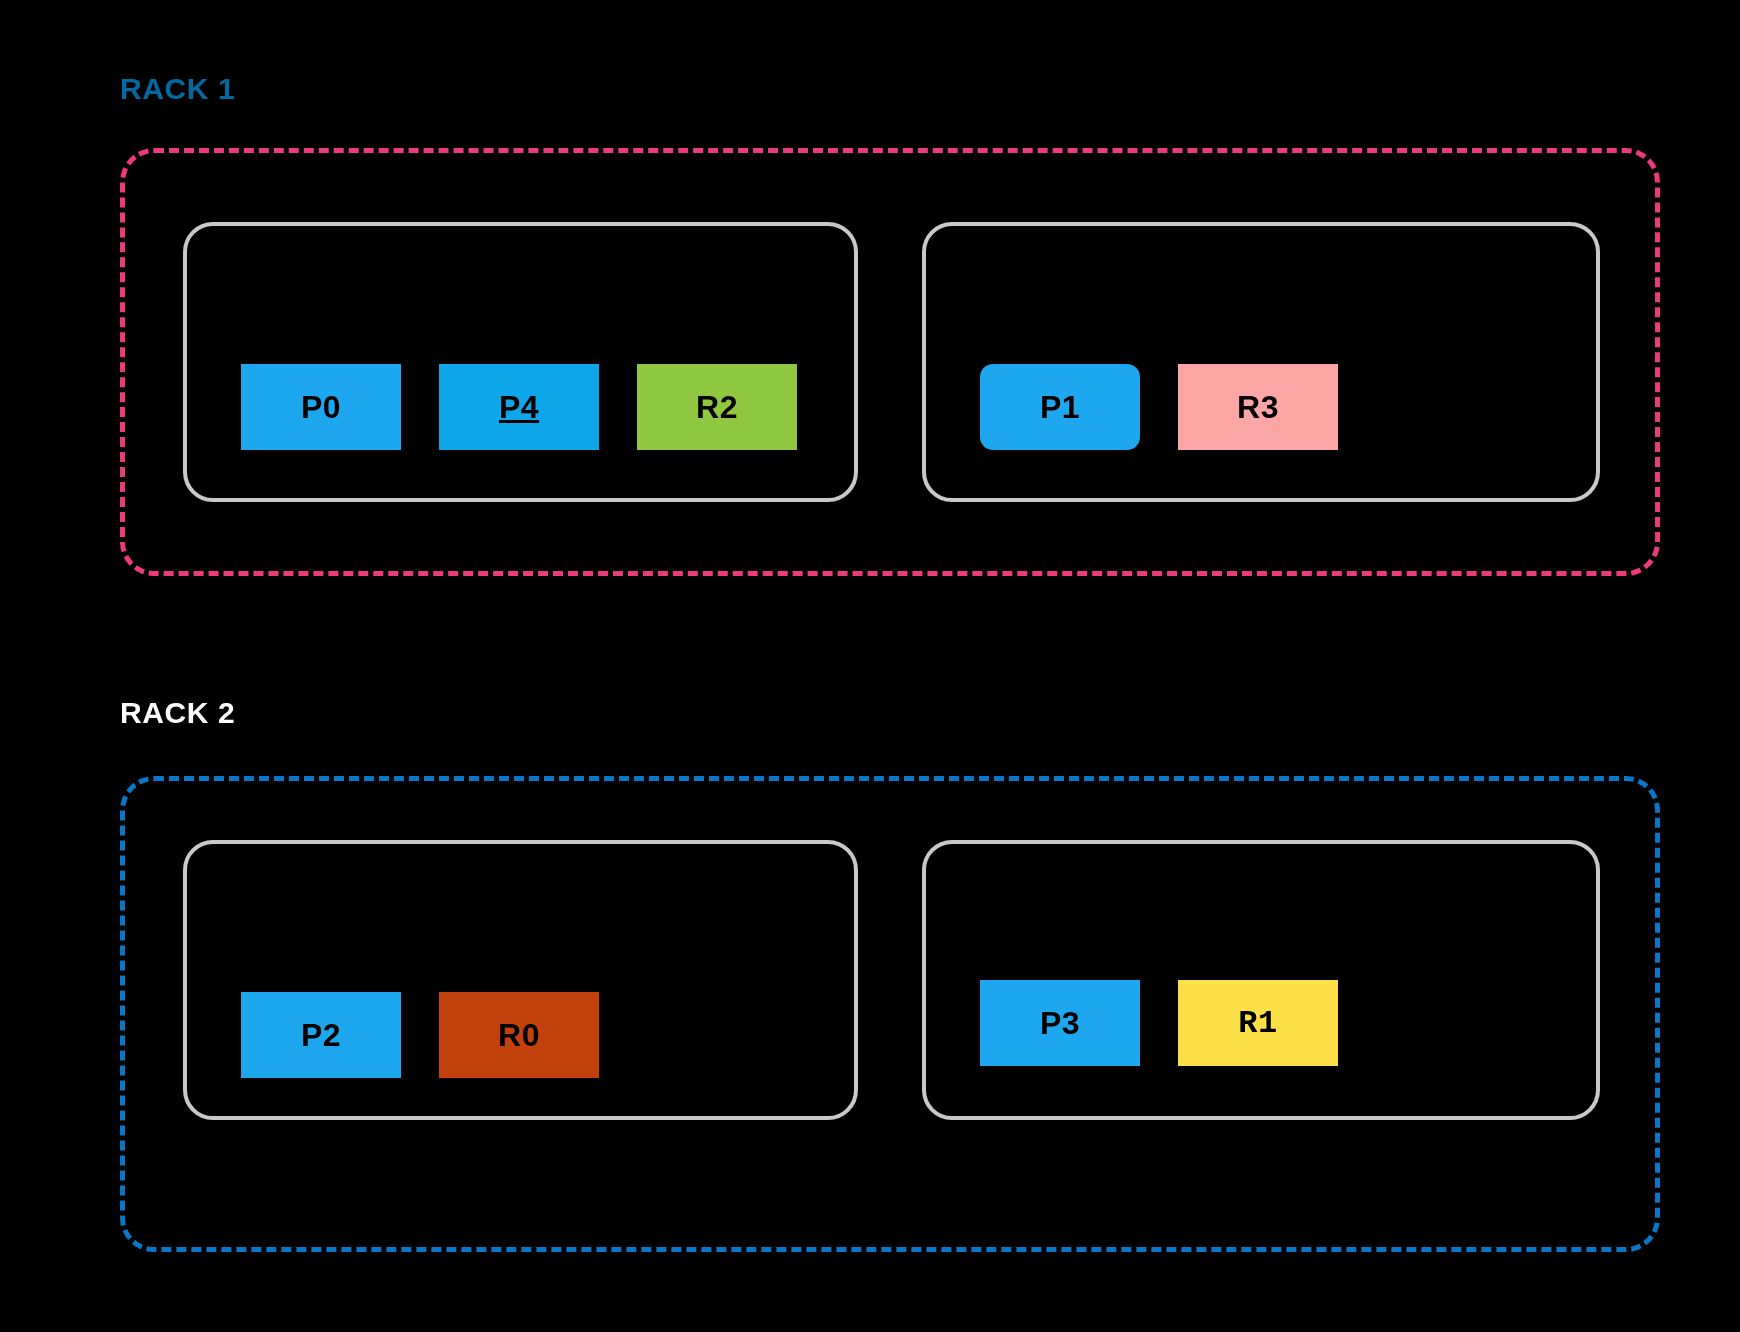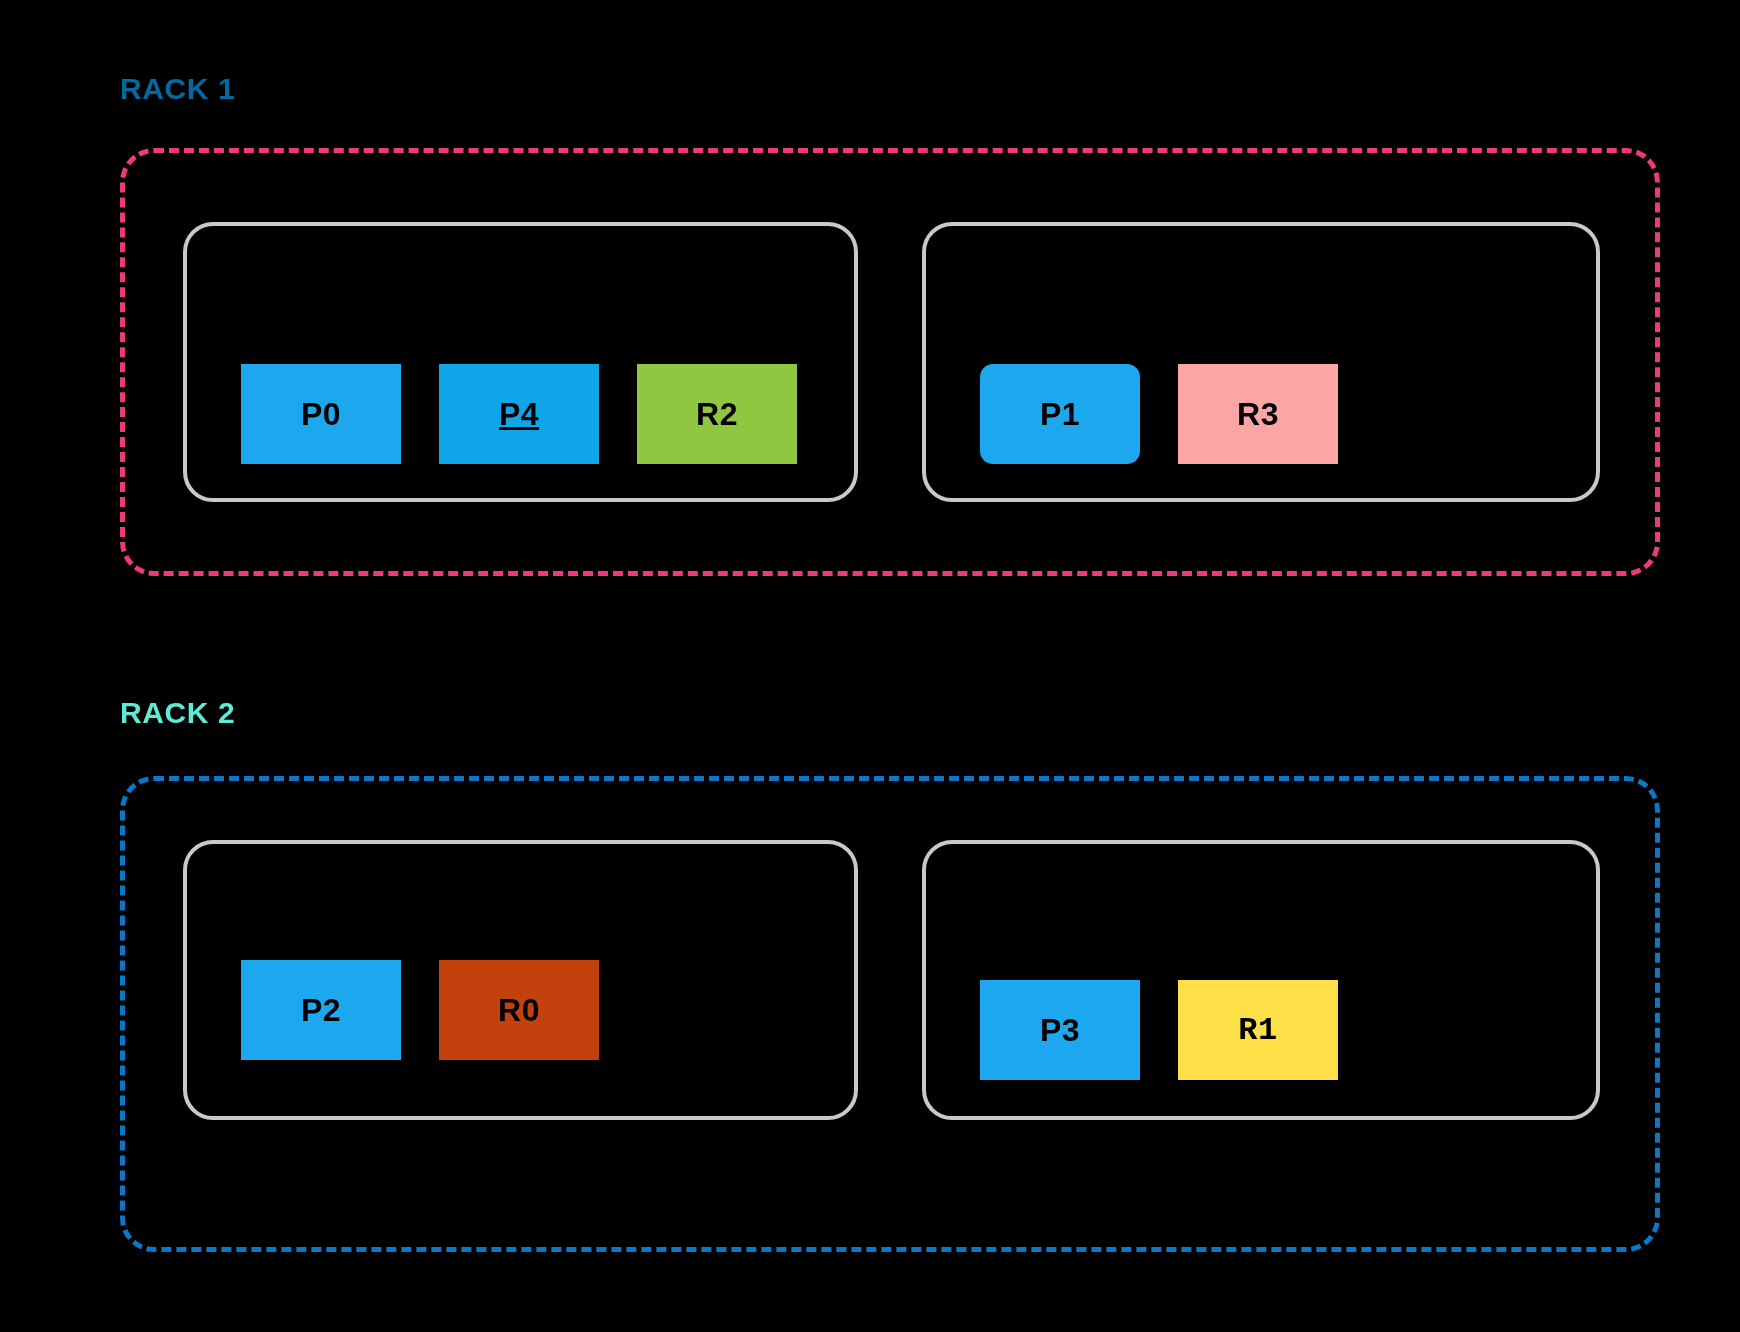--- a/index.html
+++ b/index.html
@@ -58,21 +58,21 @@
   
   .chip-row {
     position: absolute;
     display: flex;
     flex-direction: row;
     align-items: center;
   }
 
   .chip {
     width: 160px;
-    height: 100px;
+    height: 86px;
     margin-right: 38px;
     display: flex;
     align-items: center;
     justify-content: center;
     font-size: 32px;
     font-weight: bold;
     color: #000000;
     letter-spacing: 0.5px;
     box-sizing: border-box;
   }
@@ -100,26 +100,26 @@
 
     <div class="node" style="left:922px; top:222px; width:678px; height:280px;"></div>
     <div class="chip-row" style="left:980px; top:364px;">
       <div class="chip" style="background:#1CA7EE;border-radius:13px;">P1</div>
       <div class="chip" style="background:#fca5a5;">R3</div>
     </div>
   </div>
 
   <div class="rack-group">
 
-    <div class="rack-label" style="left:120px; top:698px; color:#5eead4;">RACK 2</div>
+    <div class="rack-label" style="left:120px; top:698px; color:#ffffff;">RACK 2</div>
 
     <div class="rack-box" style="left:120px; top:776px; width:1540px; height:476px; border-color:#0A78C8;"></div>
 
     <div class="node" style="left:183px; top:840px; width:675px; height:280px;"></div>
-    <div class="chip-row" style="left:241px; top:960px;">
+    <div class="chip-row" style="left:241px; top:992px;">
       <div class="chip" style="background:#1CA7EE;">P2</div>
       <div class="chip" style="background:#c2410c;">R0</div>
     </div>
 
     <div class="node" style="left:922px; top:840px; width:678px; height:280px;"></div>
     <div class="chip-row" style="left:980px; top:980px;">
       <div class="chip" style="background:#1CA7EE;">P3</div>
       <div class="chip" style="background:#fde047;font-family:Liberation Mono, monospace;">R1</div>
     </div>
   </div>

